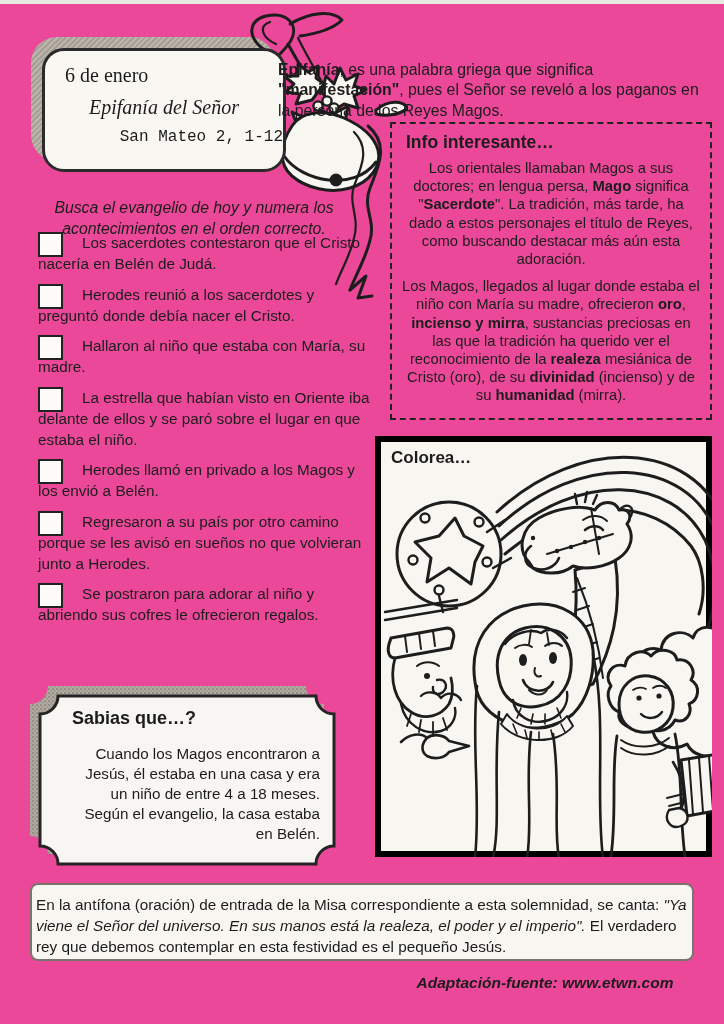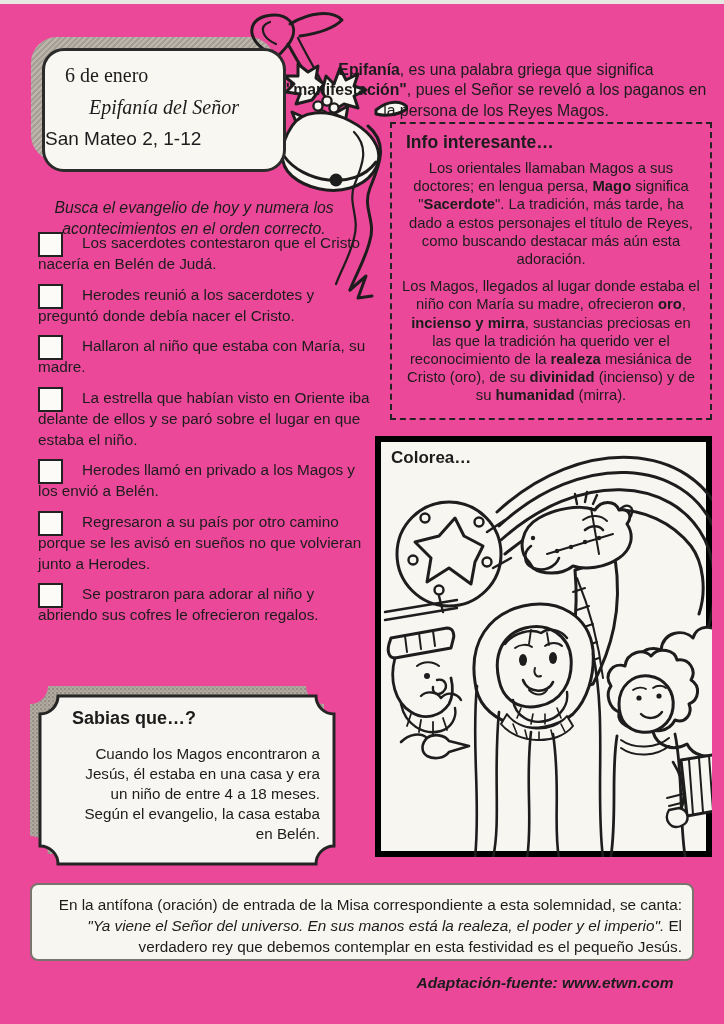--- a/index.html
+++ b/index.html
@@ -6,24 +6,24 @@
   .page{position:relative;width:724px;height:1024px;background:#ec4899;
         font-family:"Liberation Sans",sans-serif;color:#1c1c1c;overflow:hidden;margin:4px auto;}
 
   
   .hdr-shadow{position:absolute;left:31px;top:33px;width:244px;height:124px;border-radius:26px;
         background:repeating-linear-gradient(135deg,#a59f96 0 2px,#bcb6ac 2px 4px);}
   .header-card{position:absolute;left:42px;top:44px;width:238px;height:118px;background:#f9f7f2;
         border:3px solid #2b2b2b;border-radius:22px;z-index:2;}
   .hc-date{font-family:"Liberation Serif",serif;font-size:20px;margin:13px 0 0 20px;}
   .hc-feast{font-family:"Liberation Serif",serif;font-style:italic;font-size:20px;text-align:center;margin-top:9px;}
-  .hc-reading{font-family:Liberation Sans, sans-serif;font-size:19px;text-align:left;margin-top:9px;}
-
-  
-  .intro{position:absolute;left:278px;top:40px;width:436px;text-align:center;
+  .hc-reading{font-family:Liberation Mono, monospace;font-size:16px;text-align:right;margin-top:9px;}
+
+  
+  .intro{position:absolute;left:278px;top:40px;width:436px;text-align:left;
         font-size:15.8px;line-height:1.3;z-index:3;}
   .b{font-weight:bold;}
   .i{font-style:italic;}
 
   
   .bell-art{position:absolute;left:226px;top:0px;z-index:1;}
 
   
   .instruction{position:absolute;left:40px;top:178px;width:308px;text-align:center;
         font-style:italic;font-size:15.8px;line-height:1.32;}
@@ -49,21 +49,21 @@
   
   .sabias-box{position:absolute;left:26px;top:678px;width:322px;height:196px;}
   .sabias-box svg{position:absolute;left:0;top:0;}
   .sabias-title{position:absolute;left:46px;top:26px;font-weight:bold;font-size:18px;}
   .sabias-text{position:absolute;left:44px;right:28px;top:62px;text-align:right;
         font-size:15.2px;line-height:1.32;}
 
   
   .antiphon-box{position:absolute;left:30px;top:879px;width:664px;height:78px;
         border:2.2px solid #79756d;border-radius:8px;box-sizing:border-box;
-        text-align:right;font-size:15.3px;line-height:1.38;padding:9px 10px;background:#f8f6f1;}
+        text-align:left;font-size:15.3px;line-height:1.38;padding:9px 4px;background:#f8f6f1;}
 
   
   .footer-credit{position:absolute;left:380px;top:970px;width:330px;text-align:center;
         font-style:italic;font-weight:bold;font-size:15.5px;}
 </style>
 </head>
 <body>
 
 <div class="page">
 

